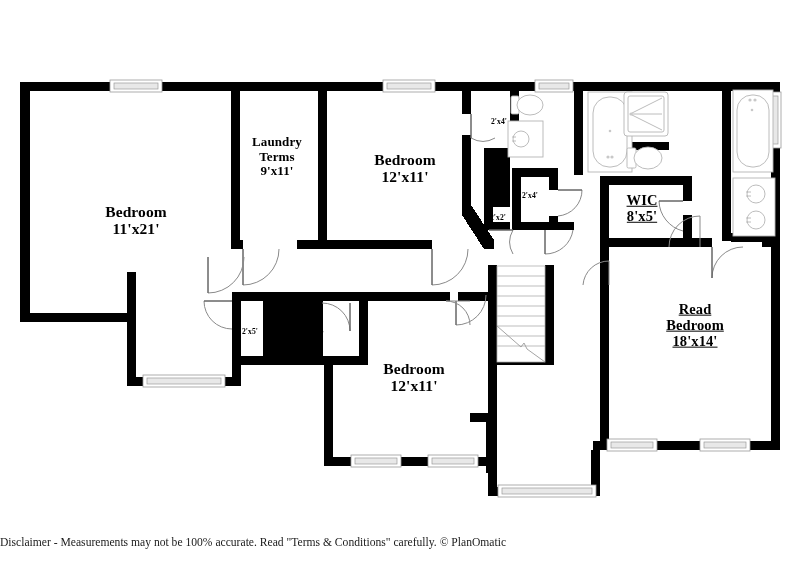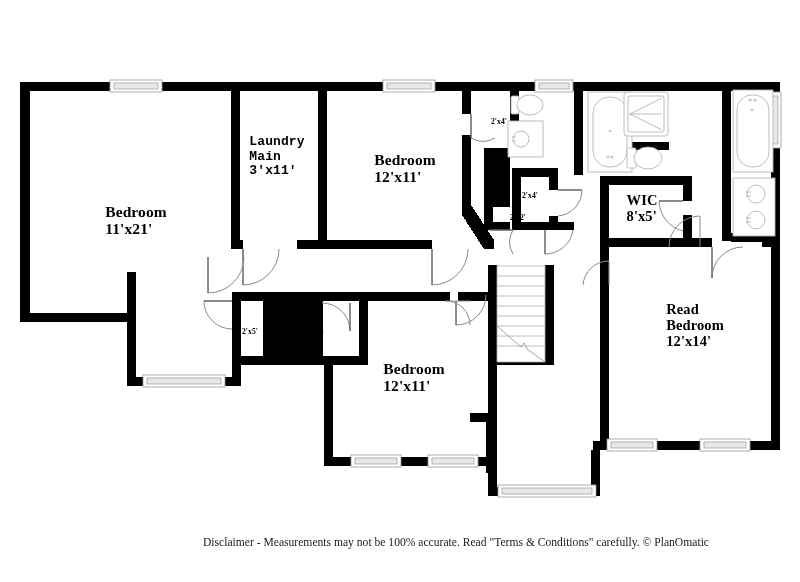--- a/index.html
+++ b/index.html
@@ -21,40 +21,40 @@
   }
   #plan-canvas {
     position: absolute;
     left: 0;
     top: 0;
     width: 800px;
     height: 582px;
   }
   .room-label {
     position: absolute;
-    text-align: left;
+    text-align: center;
     font-family: "Liberation Serif", "DejaVu Serif", serif;
     font-weight: bold;
     color: #000000;
     line-height: 1.12;
     white-space: nowrap;
     transform: translate(-50%, -50%);
     letter-spacing: 0.1px;
   }
   .room-label.big   { font-size: 15.5px; }
-  .room-label.med   { font-size: 14.5px; }
+  .room-label.med   { font-size: 14.5px; text-decoration: underline; }
   .room-label.small { font-size: 13px; }
   .room-label.tiny  { font-size: 7.6px; }
   .label-line { display: block; }
   #disclaimer {
     position: absolute;
     left: 0;
     top: 536px;
     width: 709px;
-    text-align: right;
+    text-align: left;
     font-family: "Liberation Serif", "DejaVu Serif", serif;
     font-size: 11.6px;
     color: #1a1a1a;
     white-space: nowrap;
   }
 </style>
 </head>
 <body>
 
 <div id="floorplan-page">
@@ -353,54 +353,54 @@
         <line x1="746" y1="222" x2="751" y2="222"></line>
       </g>
     </g>
   </svg>
 
   <div class="room-label big" style="left:136px; top:220px;">
     <span class="label-line">Bedroom</span>
     <span class="label-line">11'x21'</span>
   </div>
 
-  <div class="room-label small" style="left:277px; top:157px;font-family:Liberation Mono, monospace;">
+  <div class="room-label small" style="left:277px; top:157px;">
     <span class="label-line">Laundry</span>
-    <span class="label-line">Main</span>
-    <span class="label-line">3'x11'</span>
+    <span class="label-line">Terms</span>
+    <span class="label-line">9'x11'</span>
   </div>
 
   <div class="room-label big" style="left:405px; top:168px;">
     <span class="label-line">Bedroom</span>
     <span class="label-line">12'x11'</span>
   </div>
 
   <div class="room-label big" style="left:414px; top:377px;">
     <span class="label-line">Bedroom</span>
     <span class="label-line">12'x11'</span>
   </div>
 
   <div class="room-label med" style="left:695px; top:325px;">
     <span class="label-line">Read</span>
     <span class="label-line">Bedroom</span>
-    <span class="label-line">12'x14'</span>
+    <span class="label-line">18'x14'</span>
   </div>
 
   <div class="room-label med" style="left:642px; top:208px;">
     <span class="label-line">WIC</span>
     <span class="label-line">8'x5'</span>
   </div>
 
   <div class="room-label tiny" style="left:499px; top:122px;">
     <span class="label-line">2'x4'</span>
   </div>
   <div class="room-label tiny" style="left:530px; top:196px;">
     <span class="label-line">2'x4'</span>
   </div>
-  <div class="room-label tiny" style="left:498px; top:218px;margin-left:20px;">
+  <div class="room-label tiny" style="left:498px; top:218px;">
     <span class="label-line">2'x2'</span>
   </div>
   <div class="room-label tiny" style="left:250px; top:332px;">
     <span class="label-line">2'x5'</span>
   </div>
   <div class="room-label tiny" style="left:316px; top:335px;">
     <span class="label-line">2'x5'</span>
   </div>
 
   <div id="disclaimer">Disclaimer - Measurements may not be 100% accurate. Read "Terms &amp; Conditions" carefully. © PlanOmatic</div>

